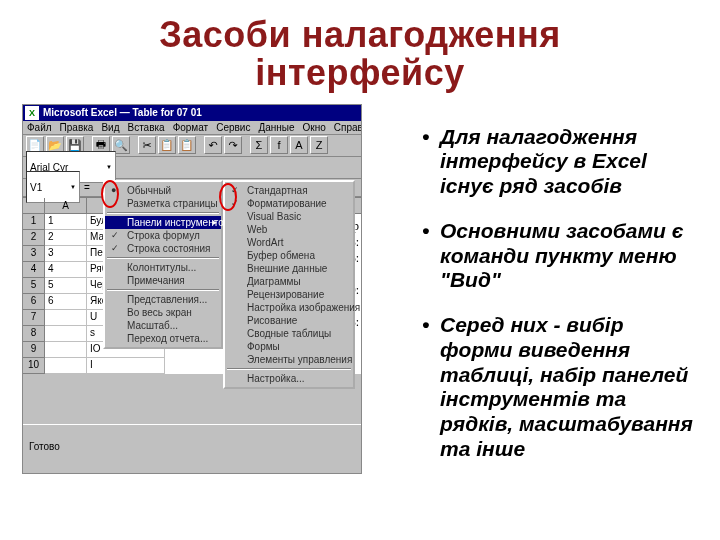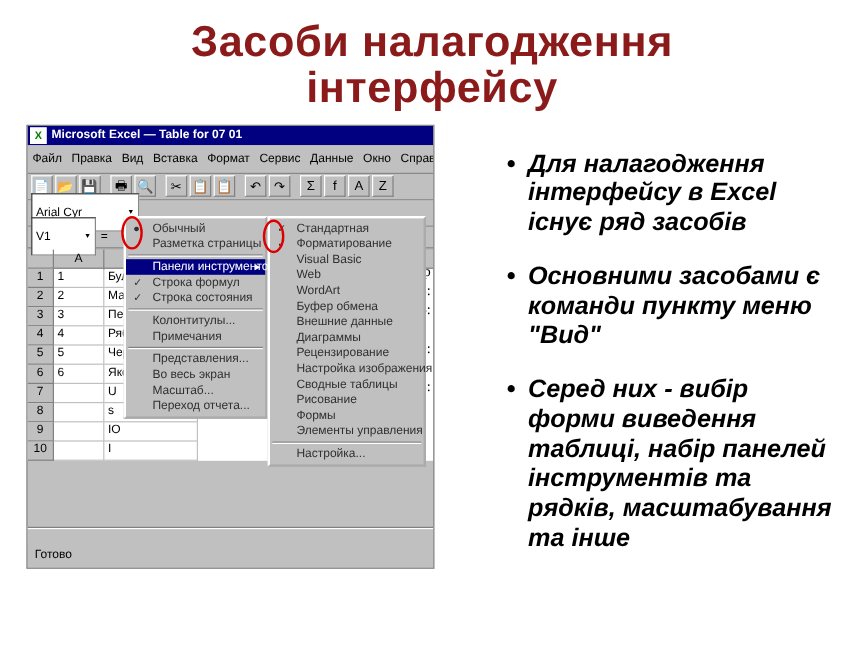--- a/index.html
+++ b/index.html
@@ -79,21 +79,21 @@
   .titlebar .xlicon {
     width: 14px; height: 14px;
     background: #fff;
     margin-right: 4px;
     display: flex; align-items: center; justify-content: center;
     font-size: 9px; font-weight: 900; color: #008000;
   }
 
   
   .menubar {
-    height: 24px;
+    height: 14px;
     background: #c0c0c0;
     display: flex;
     align-items: center;
     gap: 8px;
     padding: 0 4px;
     border-bottom: 1px solid #888;
   }
   .menubar span { cursor: default; }
 
   
@@ -227,21 +227,21 @@
   }
   .tabs .tab {
     padding: 0 6px;
     border: 1px solid #808080;
     border-top: none;
     background: #fff;
   }
   .tabs .tab.inactive { background: #c0c0c0; color: #606060; }
   .status {
     position: absolute;
-    left: 0; bottom: 0;
+    left: 0; bottom: 16px;
     height: 18px; width: 100%;
     background: #c0c0c0;
     border-top: 1px solid #fff;
     padding: 16px 6px;
   }
 
   
   .rightnums {
     position: absolute;
     right: 2px; top: 113px;
@@ -406,22 +406,22 @@
       <div class="mi"><span class="chk">✓</span><span>Стандартная</span></div>
       <div class="mi"><span class="chk">✓</span><span>Форматирование</span></div>
       <div class="mi"><span>Visual Basic</span></div>
       <div class="mi"><span>Web</span></div>
       <div class="mi"><span>WordArt</span></div>
       <div class="mi"><span>Буфер обмена</span></div>
       <div class="mi"><span>Внешние данные</span></div>
       <div class="mi"><span>Диаграммы</span></div>
       <div class="mi"><span>Рецензирование</span></div>
       <div class="mi"><span>Настройка изображения</span></div>
+      <div class="mi"><span>Рисование</span></div>
       <div class="mi"><span>Сводные таблицы</span></div>
-      <div class="mi"><span>Рисование</span></div>
       <div class="mi"><span>Формы</span></div>
       <div class="mi"><span>Элементы управления</span></div>
       <div class="mi sep"></div>
       <div class="mi"><span>Настройка...</span></div>
     </div>
 
     <div class="redcircle rc1"></div>
     <div class="redcircle rc2"></div>
 
     <div class="tabs">

